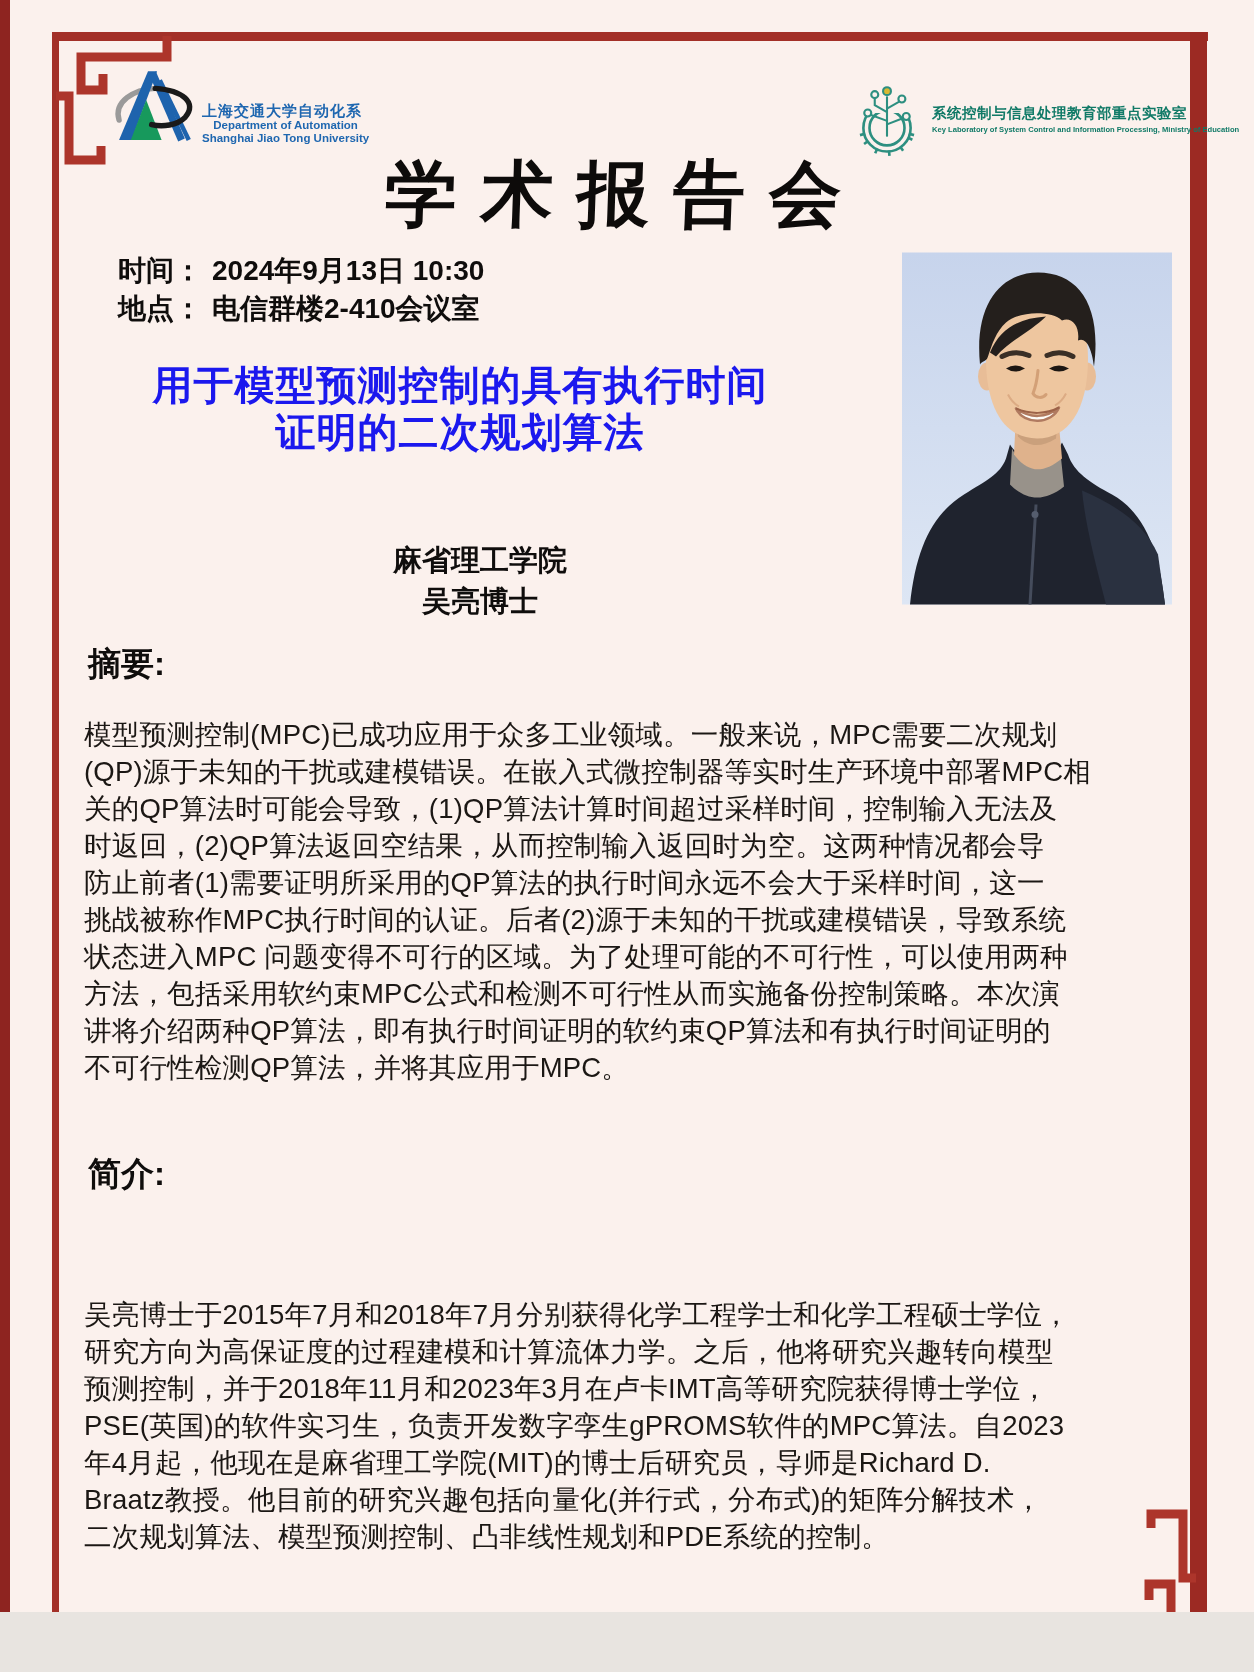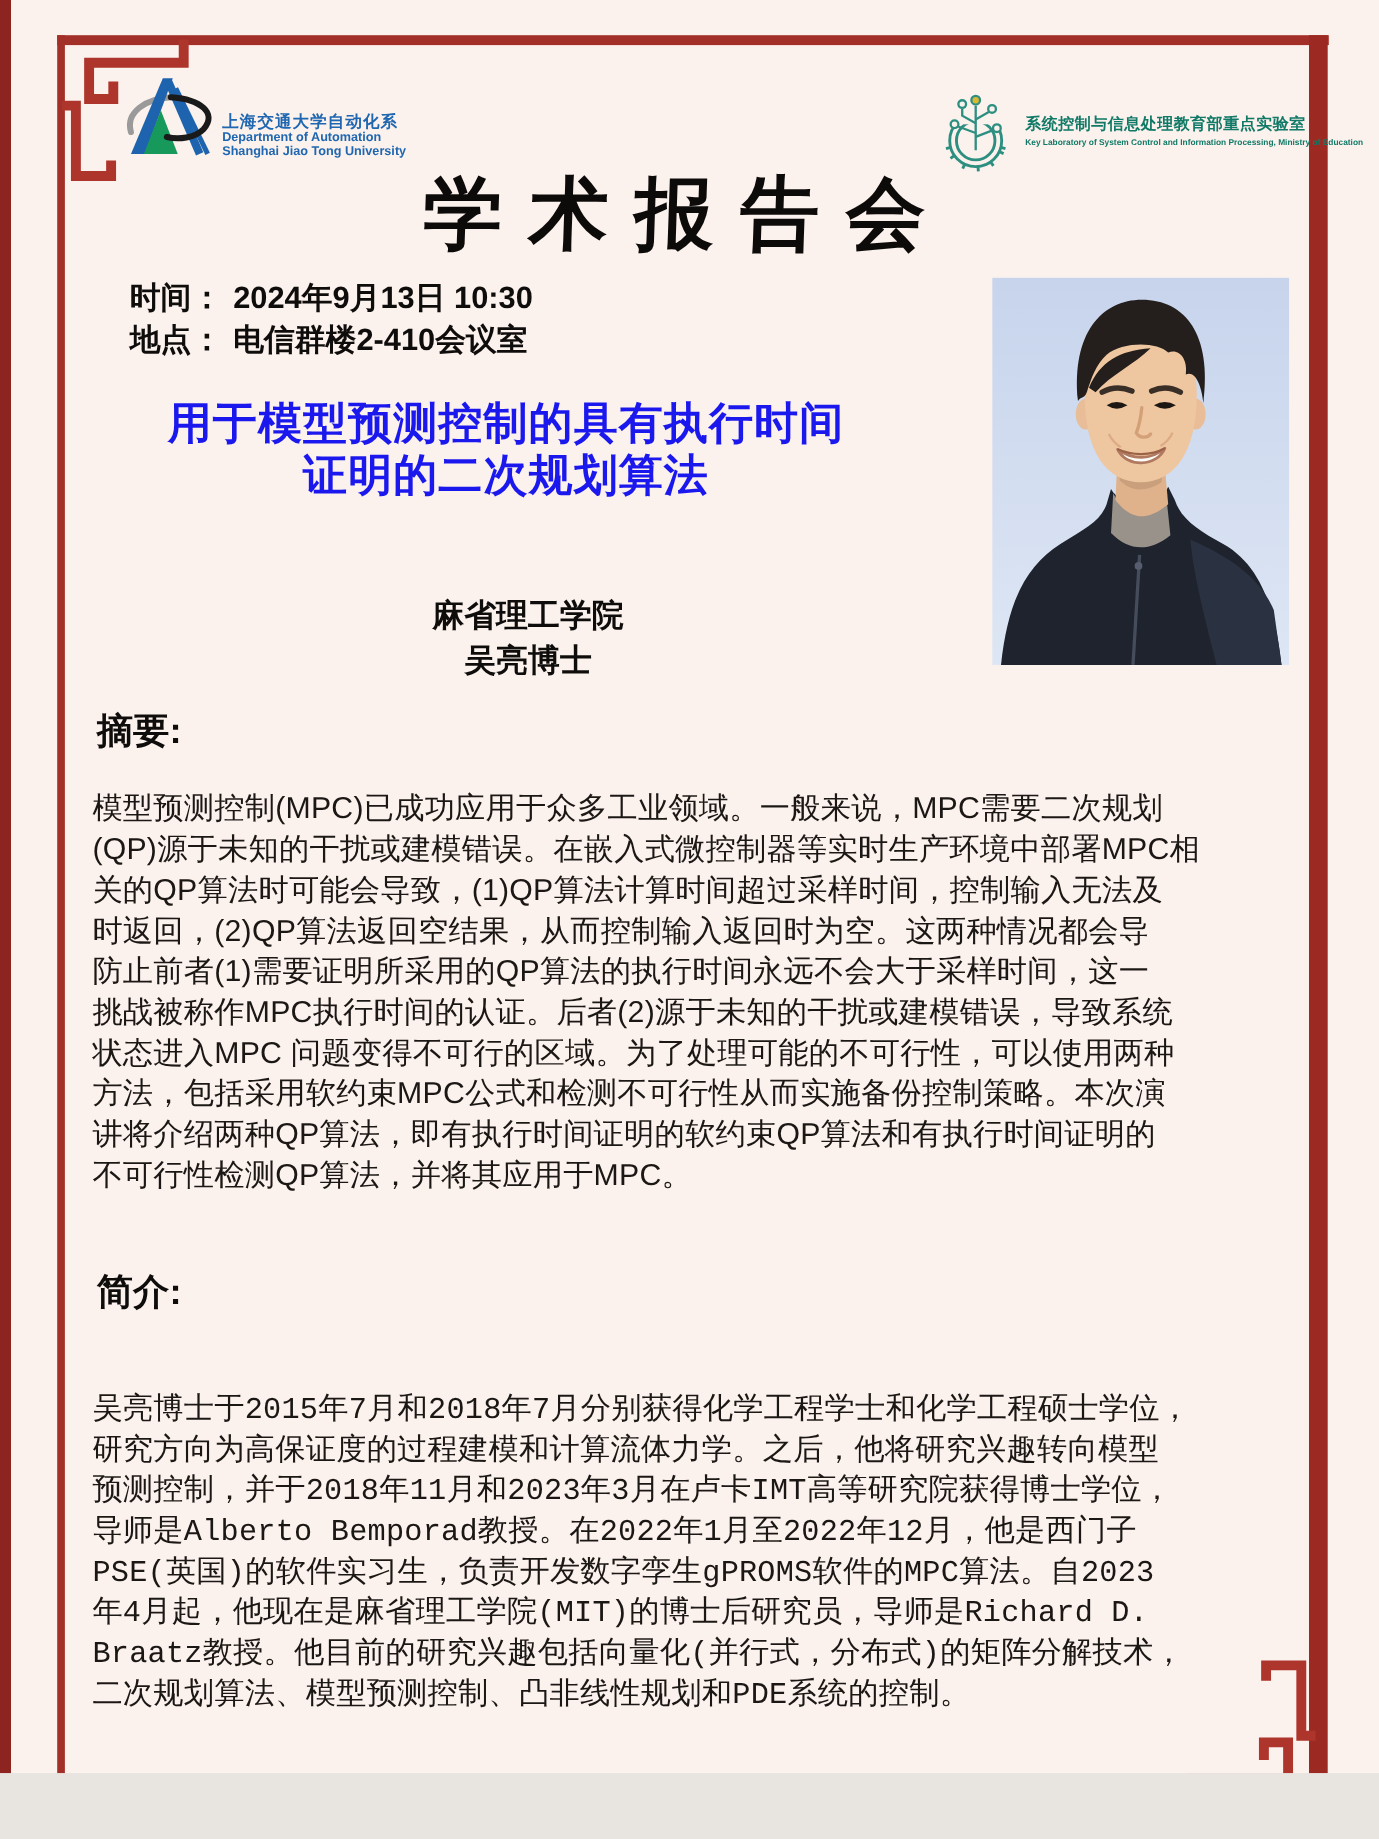--- a/index.html
+++ b/index.html
@@ -7,21 +7,21 @@
     position:relative; width:1254px; height:1612px;
     background:#fbf1ed; overflow:hidden;
     font-family:"Liberation Sans", sans-serif; color:#171412;padding-left:24px;
   }
   .frame{position:absolute;left:0;top:0;width:1254px;height:1672px;pointer-events:none;}
   
   .sjtu{position:absolute;left:110px;top:66px;width:420px;height:90px;}
   .sjtu-icon{position:absolute;left:0;top:0;width:86px;height:80px;}
   .sjtu-text{position:absolute;left:92px;top:36px;color:#1f67b0;}
   .sjtu-cn{font-size:15px;font-weight:700;letter-spacing:1px;line-height:17px;}
-  .sjtu-en{font-size:11.5px;font-weight:700;line-height:11.5px;margin-top:1px;}
+  .sjtu-en{font-size:11.5px;font-weight:700;line-height:11.5px;margin-top:1px;text-align:center;}
   .keylab{position:absolute;left:852px;top:80px;width:340px;height:84px;}
   .keylab-icon{position:absolute;left:0;top:0;width:70px;height:80px;}
   .keylab-text{position:absolute;left:80px;top:24px;color:#117a67;width:256px;}
   .keylab-cn{font-size:14.5px;font-weight:700;letter-spacing:0.5px;line-height:18px;white-space:nowrap;}
   .keylab-en{font-size:7.6px;font-weight:700;line-height:9px;margin-top:3px;white-space:nowrap;}
   
   .main-title{
     position:absolute;left:60px;top:150px;width:1130px;text-align:center;
     font-family:"DejaVu Serif", serif;font-weight:900;font-size:72px;line-height:88px;
     letter-spacing:24px;color:#0d0b0a;transform:skewX(-2deg);
@@ -40,21 +40,21 @@
   
   .photo{position:absolute;left:902px;top:252px;width:270px;height:353px;}
   
   .sec-heading{position:absolute;left:88px;font-weight:700;font-size:33px;color:#0f0d0c;}
   .abstract-h{top:642px;text-align:right;}
   .bio-h{top:1152px;}
   .para{position:absolute;left:84px;width:1080px;font-size:27.5px;line-height:37px;
     color:#1b1714;letter-spacing:0.2px;}
   .para div{white-space:nowrap;}
   .abstract-p{top:716px;}
-  .bio-p{top:1264px;font-family:Liberation Mono, monospace;}
+  .bio-p{top:1296px;}
 </style>
 </head>
 <body>
 
 <div class="poster">
 
   <svg class="frame" viewBox="0 0 1254 1672">
     <rect x="0" y="0" width="10" height="1672" fill="#8e2420"></rect>
     <rect x="0" y="1658" width="1254" height="14" fill="#8e2420"></rect>
     <rect x="52" y="32" width="1156" height="9" fill="#a33028"></rect>
@@ -197,20 +197,19 @@
     <div>方法，包括采用软约束MPC公式和检测不可行性从而实施备份控制策略。本次演</div>
     <div>讲将介绍两种QP算法，即有执行时间证明的软约束QP算法和有执行时间证明的</div>
     <div>不可行性检测QP算法，并将其应用于MPC。</div>
   </div>
 
   <div class="sec-heading bio-h">简介:</div>
   <div class="para bio-p">
     <div>吴亮博士于2015年7月和2018年7月分别获得化学工程学士和化学工程硕士学位，</div>
     <div>研究方向为高保证度的过程建模和计算流体力学。之后，他将研究兴趣转向模型</div>
     <div>预测控制，并于2018年11月和2023年3月在卢卡IMT高等研究院获得博士学位，</div>
-    <div>导师是Alberto Bemporad教授。在2022年1月至2022年12月，他是西门子</div>
     <div>PSE(英国)的软件实习生，负责开发数字孪生gPROMS软件的MPC算法。自2023</div>
     <div>年4月起，他现在是麻省理工学院(MIT)的博士后研究员，导师是Richard D.</div>
     <div>Braatz教授。他目前的研究兴趣包括向量化(并行式，分布式)的矩阵分解技术，</div>
     <div>二次规划算法、模型预测控制、凸非线性规划和PDE系统的控制。</div>
   </div>
 
 </div>
 
 </body></html>

